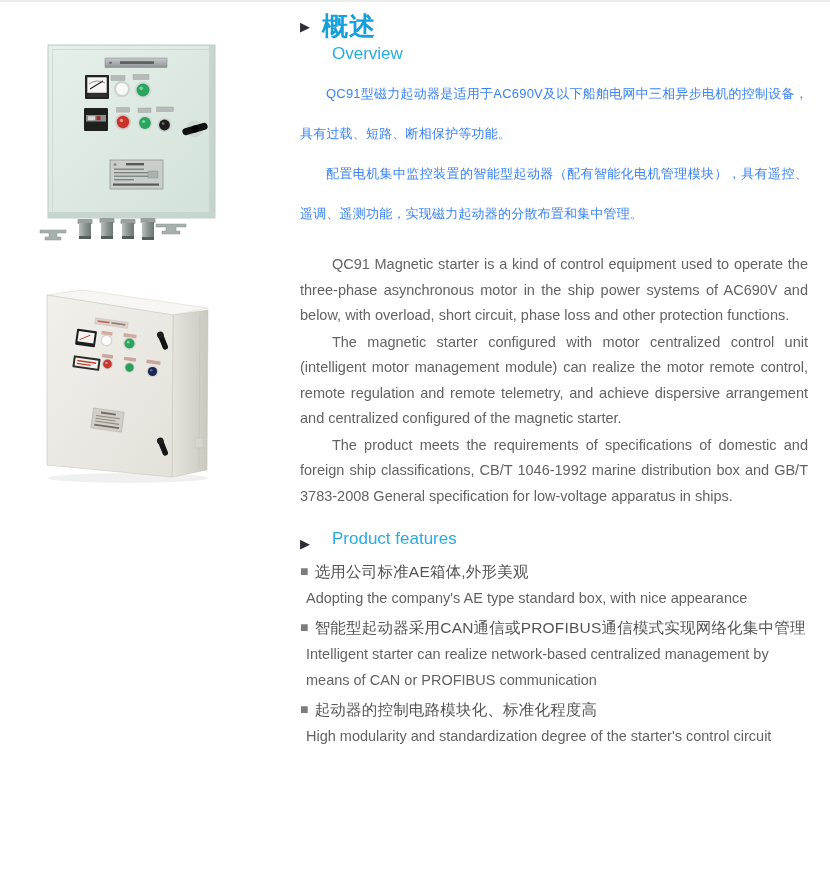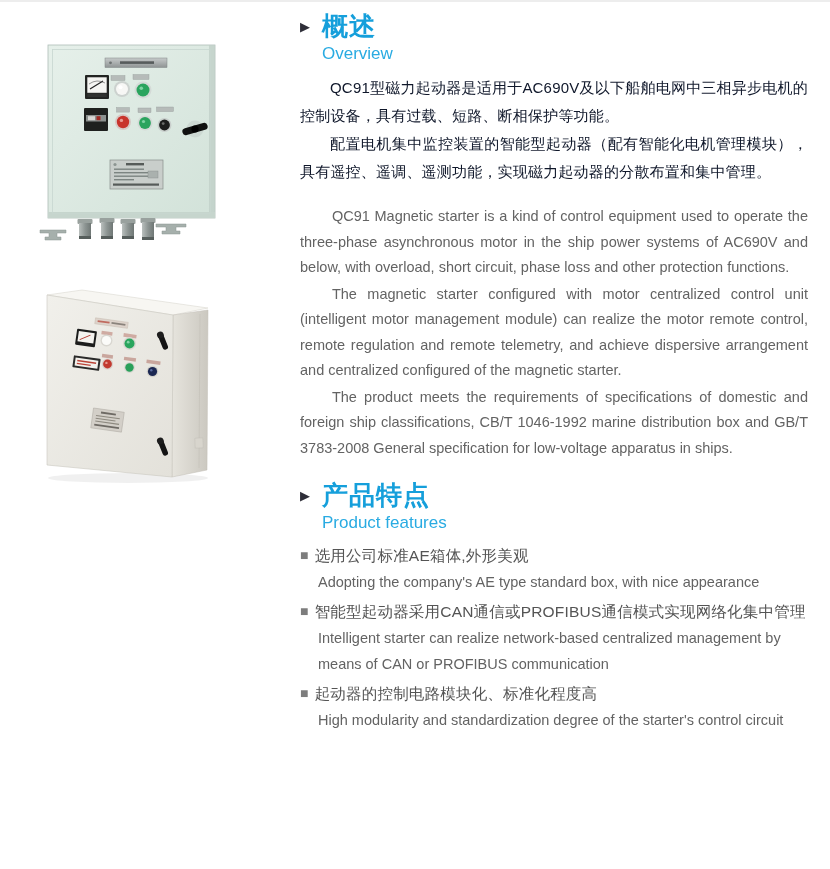--- a/index.html
+++ b/index.html
@@ -18,43 +18,43 @@
 
   
   .content { position:absolute; left:300px; top:12px; width:508px; }
 
   .sec-head { position:relative; padding-left:22px; }
   .sec-marker {
     position:absolute; left:0; top:8px; font-size:13px; line-height:1;
     color:#2e2e38;
   }
   .sec-title-cn { font-size:26px; font-weight:bold; color:#159fdb; letter-spacing:1px; line-height:1.15; }
-  .sec-title-en { font-size:17px; color:#29abe2; margin-top:2px; margin-left:0; line-height:1.2; }
+  .sec-title-en { font-size:17px; color:#29abe2; margin-top:2px; margin-left:10px; line-height:1.2; }
 
   .cn-paras { margin-top:10px; }
   .cn-paras p {
-    font-size:15px; color:#0f172a; line-height:28px;
+    font-size:13px; color:#3b82f6; line-height:40px;
     text-indent:2em; text-align:justify; letter-spacing:.2px;
   }
   .en-paras { margin-top:18px; }
   .en-paras p {
     font-size:14.5px; color:#636363; line-height:25.5px;
     text-indent:2.2em; text-align:justify; margin-bottom:1px;
   }
 
   .features-head { margin-top:20px; }
   .feature-list { margin-top:8px; }
   .feature-item { margin-top:3px; }
   .feature-cn {
     font-size:15.5px; color:#545454; line-height:27px; letter-spacing:.2px;
   }
   .feature-bullet { color:#7d7d7d; font-size:14px; margin-right:6px; position:relative; top:-1px; }
   .feature-en {
     font-size:14.5px; color:#636363; line-height:25.5px;
-    margin-left:18px; text-align:left;
+    margin-left:6px; text-align:left;
   }
 </style>
 </head>
 <body>
 
 <div class="top-edge"></div>
 
 <svg id="photo1" class="photo" width="185" height="205" viewBox="0 0 185 205" xmlns="http://www.w3.org/2000/svg">
   <defs>
     <linearGradient id="mint" x1="0" y1="0" x2="1" y2="1">
@@ -291,21 +291,20 @@
   </div>
 
   <div class="en-paras">
     <p>QC91 Magnetic starter is a kind of control equipment used to operate the three-phase asynchronous motor in the ship power systems of AC690V and below, with overload, short circuit, phase loss and other protection functions.</p>
     <p>The magnetic starter configured with motor centralized control unit (intelligent motor management module) can realize the motor remote control, remote regulation and remote telemetry, and achieve dispersive arrangement and centralized configured of the magnetic starter.</p>
     <p>The product meets the requirements of specifications of domestic and foreign ship classifications, CB/T 1046-1992 marine distribution box and GB/T 3783-2008 General specification for low-voltage apparatus in ships.</p>
   </div>
 
   <div class="sec-head features-head">
     <span class="sec-marker">▶</span>
-    <div class="sec-title-cn">产品特点</div>
     <div class="sec-title-en">Product features</div>
   </div>
 
   <div class="feature-list">
     <div class="feature-item">
       <div class="feature-cn"><span class="feature-bullet">■</span><span>选用公司标准AE箱体,外形美观</span></div>
       <div class="feature-en">Adopting the company's AE type standard box, with nice appearance</div>
     </div>
     <div class="feature-item">
       <div class="feature-cn"><span class="feature-bullet">■</span><span>智能型起动器采用CAN通信或PROFIBUS通信模式实现网络化集中管理</span></div>

